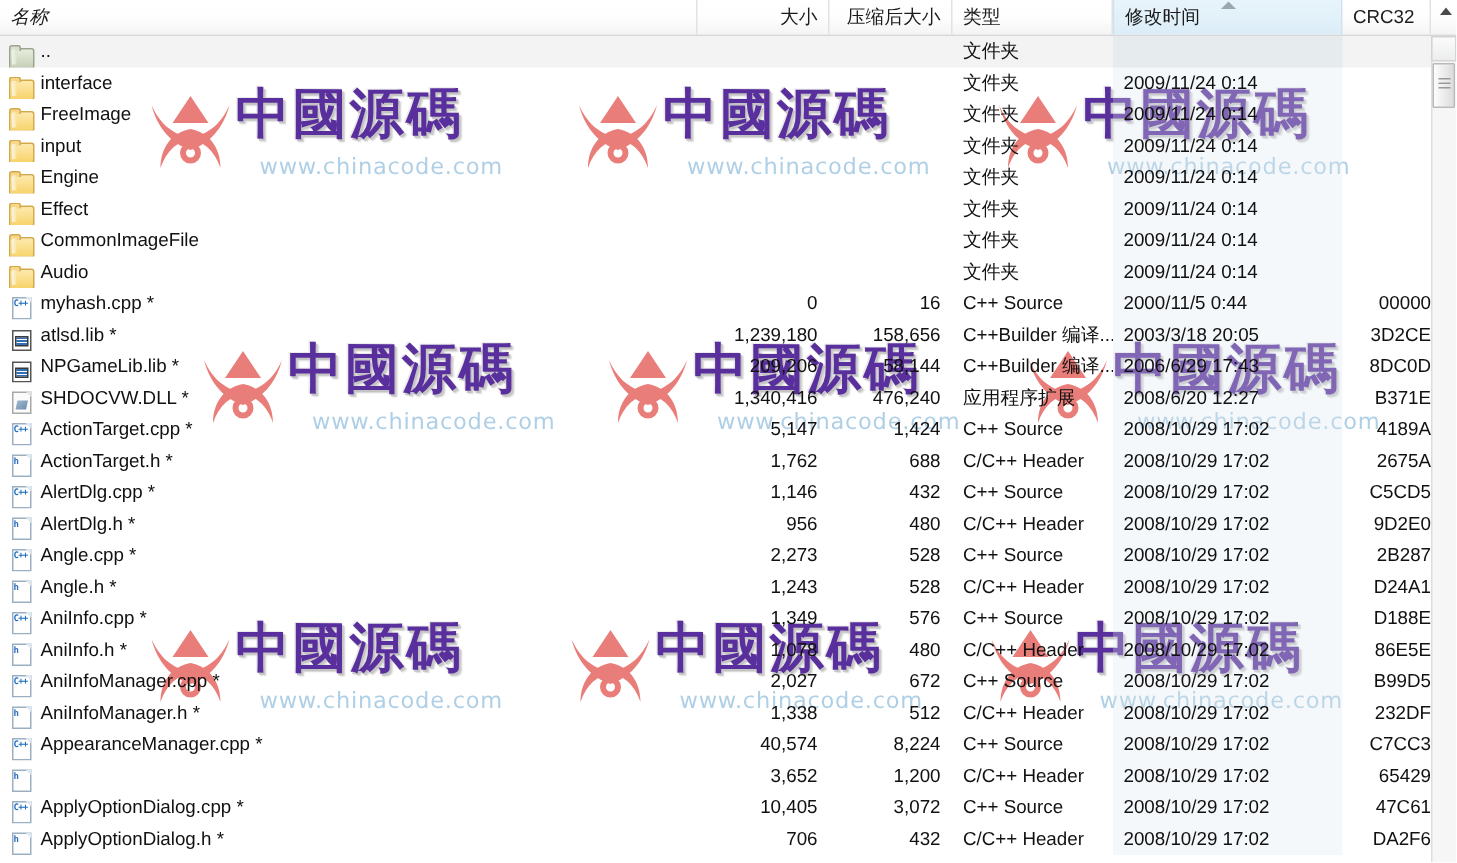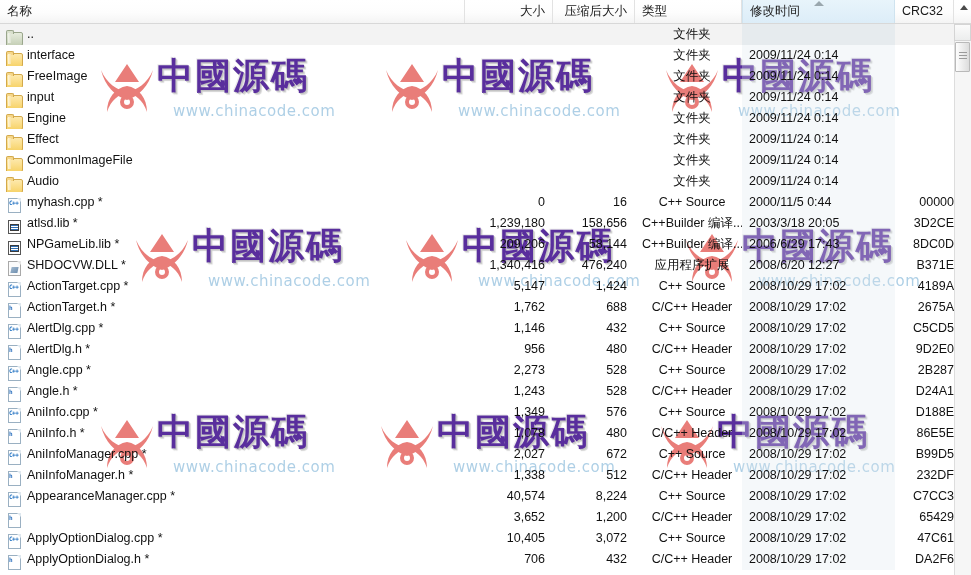--- a/index.html
+++ b/index.html
@@ -93,21 +93,21 @@
   .row.sel{background:#f3f3f3;}
   .cell{
     position:absolute;top:0;height:21px;line-height:21px;
     font-size:12.5px;color:#111;
     box-sizing:border-box;
     overflow:hidden;white-space:nowrap;
   }
   .c-name{left:0;width:465px;padding-left:5px;}
   .c-size{left:465px;width:88px;padding-right:8px;text-align:right;}
   .c-pack{left:553px;width:82px;padding-right:8px;text-align:right;}
-  .c-type{left:635px;width:107px;padding-left:7px;text-align:center;}
+  .c-type{left:635px;width:107px;padding-left:7px;text-align:left;}
   .c-date{left:742px;width:153px;padding-left:7px;text-align:left;background:rgba(223,232,238,.30);}
   .c-crc {left:895px;width:59px;padding-left:7px;text-align:right;}
   .row.sel .c-date{background:rgba(216,226,233,.45);}
 
   .nm{display:inline-block;vertical-align:top;}
   .ic{
     display:inline-block;vertical-align:top;
     width:16px;height:16px;margin:3px 5px 0 1px;position:relative;
   }
 
@@ -313,21 +313,21 @@
                 <circle cx="32" cy="46" r="5" fill="none" stroke="#e8736e" stroke-width="4"></circle>
               </g>
             </svg></div>
           <div class="wm-cn">中國源碼</div>
           <div class="wm-url">www.chinacode.com</div>
         </div>
       </div>
     </div>
 
   <div class="hdr" id="header">
-      <div class="hcell l" style="left: 0px; width: 465px;"><span>名称</span></div>
+      <div class="hcell l" style="left: 0px; width: 465px; font-style: italic;"><span>名称</span></div>
       <div class="hcell r" style="left: 465px; width: 88px;"><span>大小</span></div>
       <div class="hcell r" style="left: 553px; width: 82px;"><span>压缩后大小</span></div>
       <div class="hcell l sorted" style="left: 742px; width: 153px;"><span>修改时间</span><span class="sort-arrow"></span></div>
       <div class="hcell l" style="left: 635px; width: 107px;"><span>类型</span></div>
       <div class="hcell l" style="left: 895px; width: 59px;"><span>CRC32</span></div>
     </div>
 
   <div class="list" id="list">
       <div class="row sel">
         <div class="cell c-name"><span class="ic"><span class="ic-folder-up" style="position: absolute;"></span></span><span class="nm">..</span></div>

